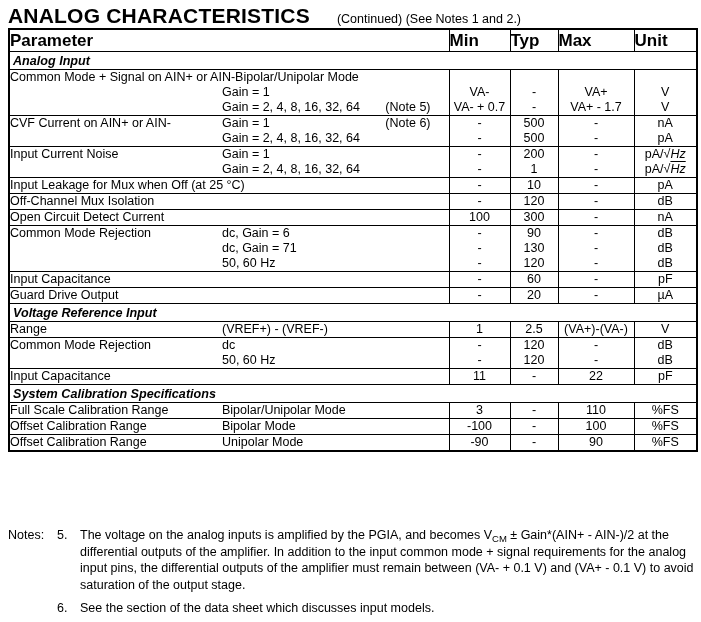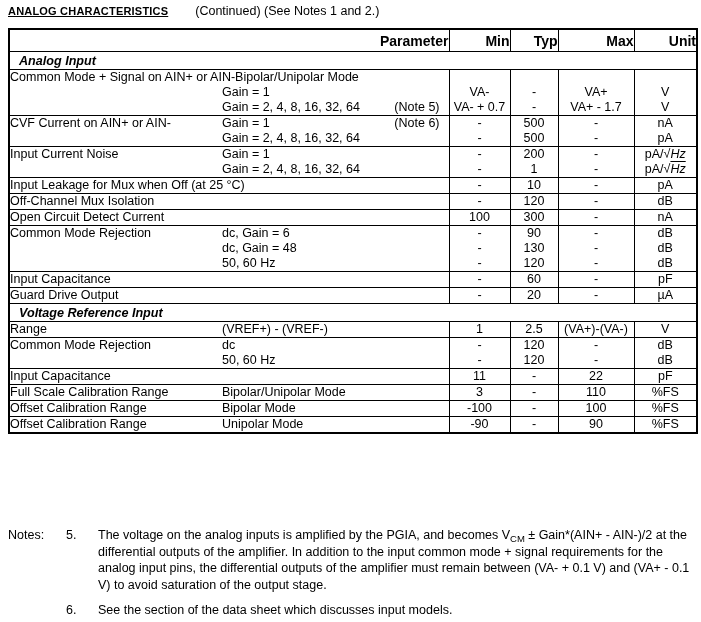--- a/index.html
+++ b/index.html
@@ -2,42 +2,42 @@
 <html><head>
 <meta charset="utf-8">
 <style>
   html,body{margin:0;padding:0;background:#fff;}
   body{width:701px;height:622px;overflow:hidden;
        font-family:"Liberation Sans","DejaVu Sans",sans-serif;color:#000;}
   .page{position:relative;width:701px;height:622px;background:#fff;}
 
   
   .title-row{position:absolute;left:8px;top:4px;display:flex;align-items:baseline;gap:7px;white-space:nowrap;}
-  .title-main{font-size:11px;font-weight:bold;letter-spacing:.2px;text-decoration:underline;}
+  .title-main{font-size:21px;font-weight:bold;letter-spacing:.2px;}
   .title-suffix{font-size:12.5px;margin-left:20px;}
 
   
   table.spec{position:absolute;left:8px;top:28px;width:688px;border-collapse:collapse;table-layout:fixed;
              border:2px solid #000;font-size:12.5px;}
   table.spec td,table.spec th{border:1.5px solid #000;padding:0;vertical-align:middle;}
-  th{font-size:14px;font-weight:bold;height:21px;text-align:right;}
-  tr.sec td{height:17px;font-weight:bold;font-style:italic;padding-left:9px;font-size:12.6px;}
+  th{font-size:17px;font-weight:bold;height:21px;text-align:left;}
+  tr.sec td{height:17px;font-weight:bold;font-style:italic;padding-left:3px;font-size:12.6px;}
   td.p{padding:2px 0 2px 3px;}
   td.v{text-align:center;padding:2px 0;}
   .pl,.vl{height:15px;line-height:15px;white-space:nowrap;}
   .pl{position:relative;}
   .pc{position:absolute;left:212px;top:0;}
-  .pnote{position:absolute;right:9px;top:0;}
+  .pnote{position:absolute;right:18px;top:0;}
   .vl{text-align:center;}
   .root{text-decoration:overline;font-style:italic;}
 
   
   .notes{position:absolute;left:8px;top:527px;width:687px;display:grid;
          grid-template-columns:49px 23px 1fr;column-gap:0;row-gap:7px;
-         font-size:12.5px;line-height:16.5px;gap:9px;}
+         font-size:12.5px;line-height:16.5px;}
   .notes .cell{white-space:normal;}
   sub.vsub{font-size:9.5px;vertical-align:-3px;line-height:0;text-align:center;}
 </style>
 </head>
 <body>
 
 <div class="page">
 
   <div class="title-row">
     <span class="title-main">ANALOG CHARACTERISTICS</span>
@@ -201,21 +201,21 @@
           </td>
         <td class="v">
             <div class="vl">nA</div>
           </td>
       </tr>
 
       <tr>
         <td class="p">
           <div class="pl"><span>Common Mode Rejection</span><span class="pc">dc, Gain = 6</span></div>
           <div class="pl">
-              <span class="pc">dc, Gain = 48</span>
+              <span class="pc">dc, Gain = 71</span>
             </div>
           <div class="pl">
               <span class="pc">50, 60 Hz</span>
             </div>
         </td>
         <td class="v">
           <div class="vl">-</div>
           <div class="vl">-</div>
           <div class="vl">-</div>
         </td>
@@ -331,20 +331,23 @@
             <div class="vl">-</div>
           </td>
         <td class="v">
             <div class="vl">22</div>
           </td>
         <td class="v">
             <div class="vl">pF</div>
           </td>
       </tr>
 
+      <tr class="sec">
+        <td colspan="5">System Calibration Specifications</td>
+      </tr>
 
       <tr>
         <td class="p">
             <div class="pl"><span>Full Scale Calibration Range</span><span class="pc">Bipolar/Unipolar Mode</span></div>
           </td>
         <td class="v">
             <div class="vl">3</div>
           </td>
         <td class="v">
             <div class="vl">-</div>

